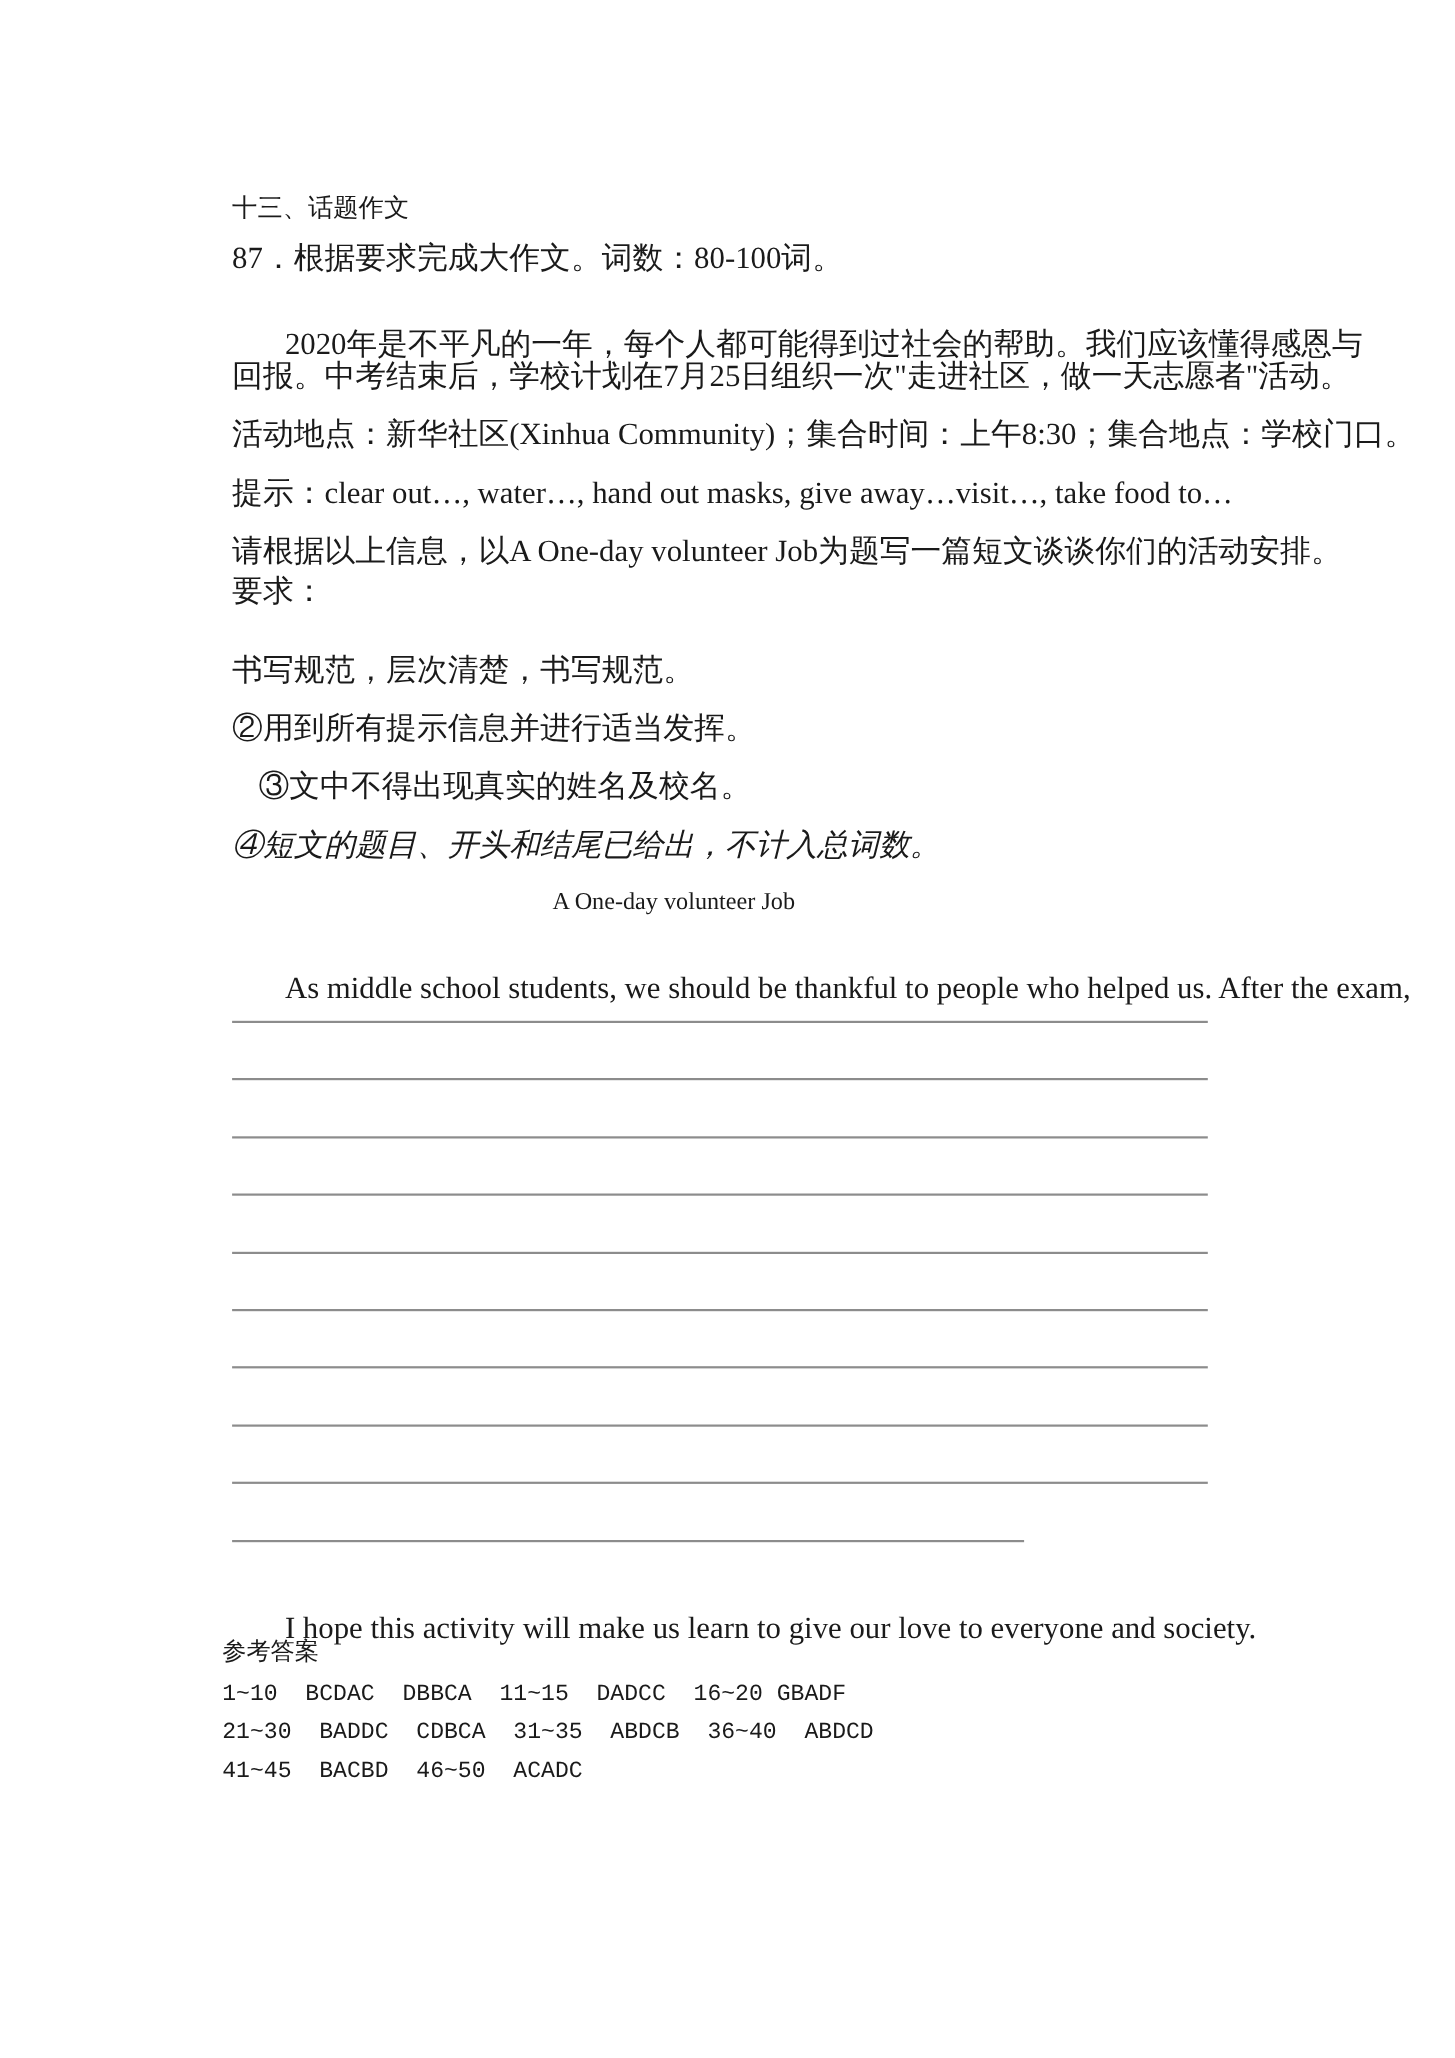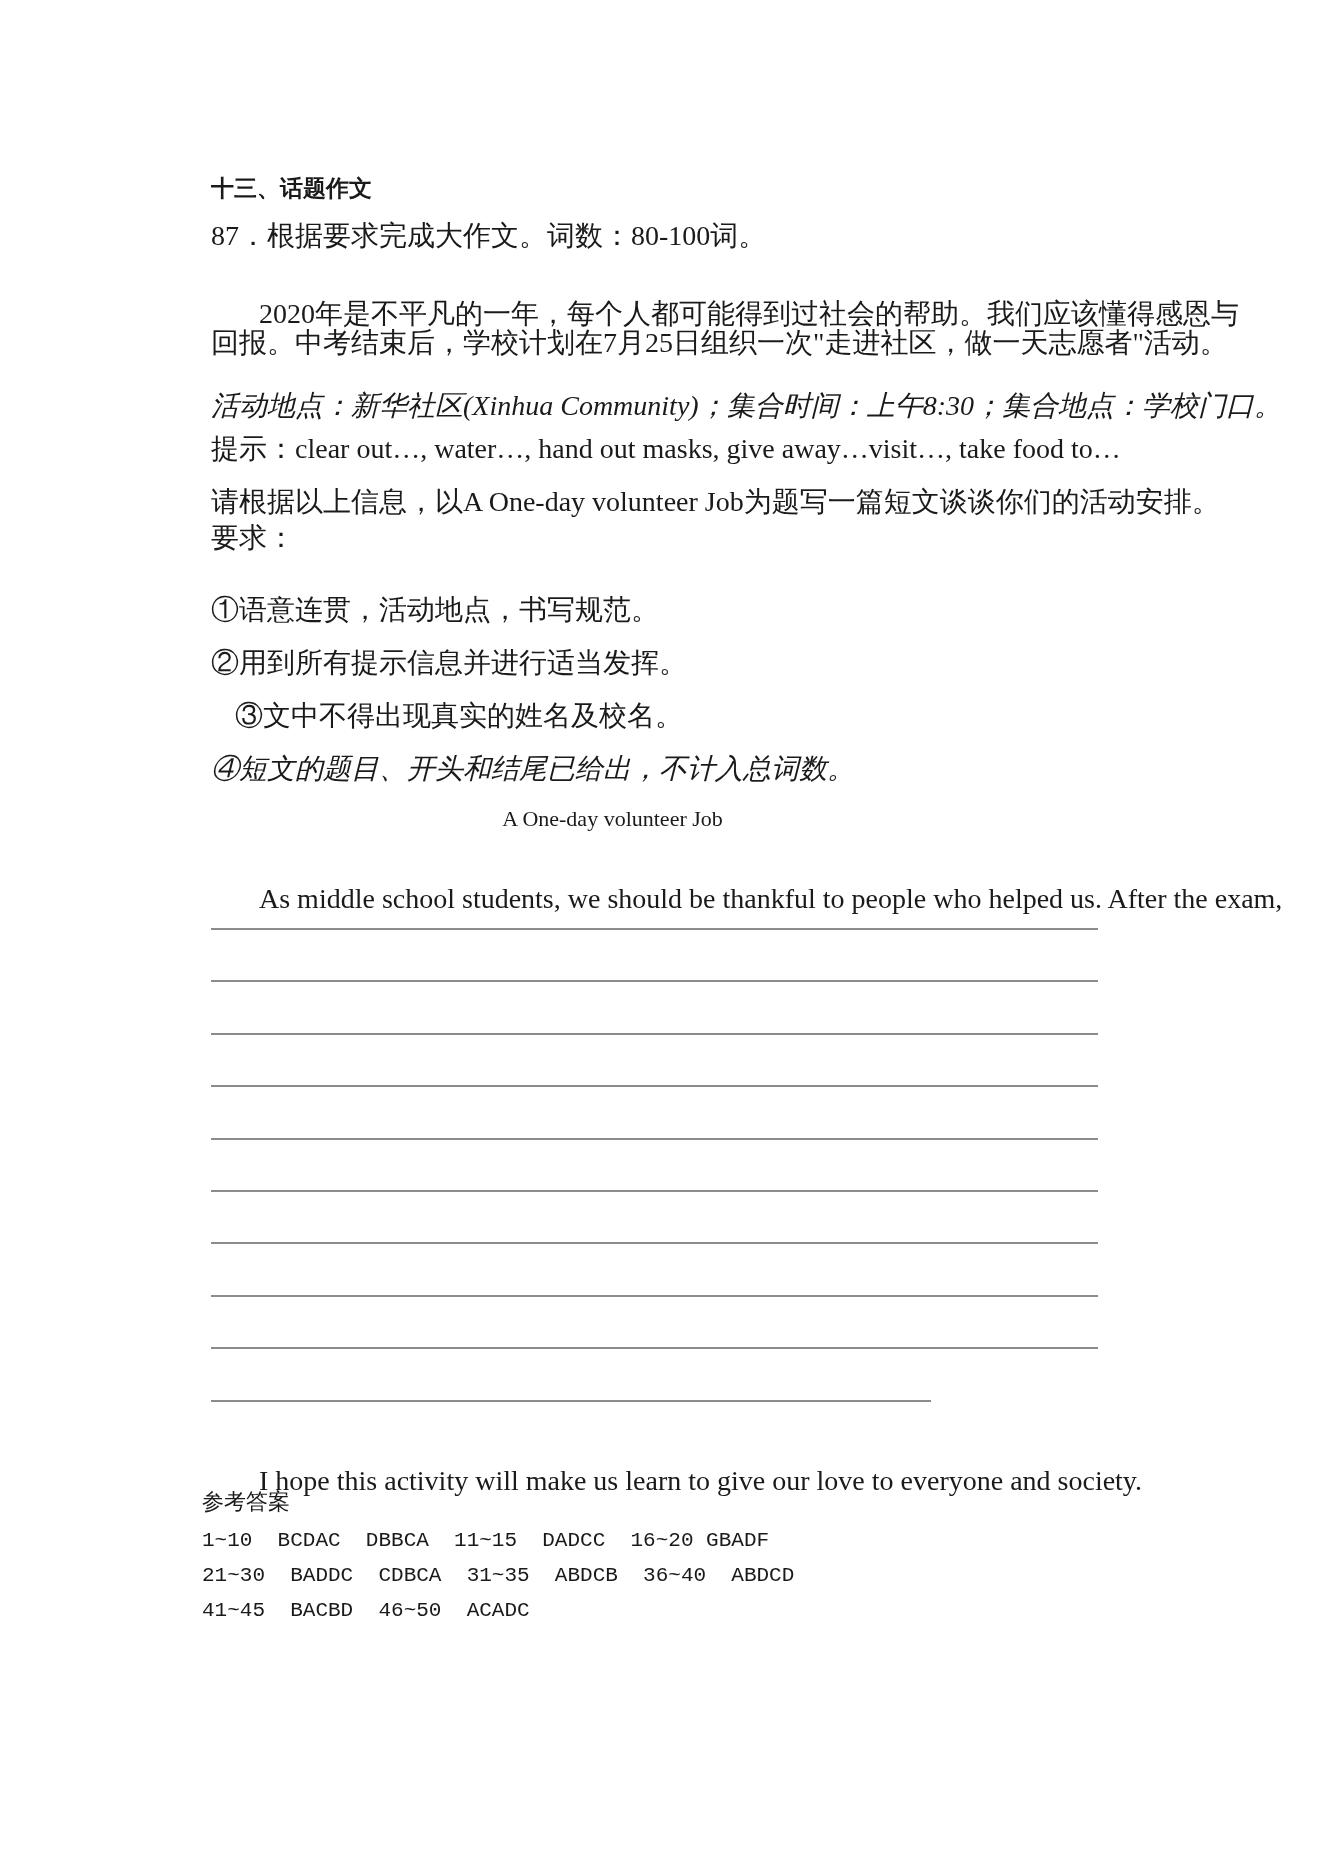--- a/index.html
+++ b/index.html
@@ -1,45 +1,45 @@
 <!DOCTYPE html>
 <html><head>
   <meta charset="utf-8">
   <style>
     html, body { margin: 0; padding: 0; background: #ffffff; }
     body { width: 1323px; height: 1871px; position: relative; overflow: hidden;
            font-family: "Liberation Serif", "DejaVu Serif", serif; color: #1a1a1a; }
     .abs { position: absolute; white-space: nowrap; line-height: 1; }
-    .heading { left: 211px; top: 177px; font-size: 23px; font-weight: bold; }
+    .heading { left: 211px; top: 177px; font-size: 23px; font-weight: normal; }
     .q { left: 211px; font-size: 28px; }
     .indent { left: 259px; margin-top: 24px; }
     .title { left: 0; width: 1225px; text-align: center; top: 808px; font-size: 22px; }
     .line { position: absolute; left: 211px; height: 2px; background: #8c8c8c; }
     .ans-title { left: 202px; top: 1491px; font-size: 22px; font-family: "DejaVu Sans", sans-serif; }
     .ans { left: 202px; font-size: 21px; font-family: "Liberation Mono", "DejaVu Sans Mono", monospace; white-space: pre; }
   </style>
 </head>
 <body>
 
 <div class="abs heading">十三、话题作文</div>
 
 <div class="abs q" style="top:222px;">87．根据要求完成大作文。词数：80-100词。</div>
 
 <div>
   <div class="abs q indent" style="top:276px;">2020年是不平凡的一年，每个人都可能得到过社会的帮助。我们应该懂得感恩与</div>
   <div class="abs q" style="top:329px;">回报。中考结束后，学校计划在7月25日组织一次"走进社区，做一天志愿者"活动。</div>
-  <div class="abs q" style="top:392px;font-style:italic;">活动地点：新华社区(Xinhua Community)；集合时间：上午8:30；集合地点：学校门口。</div>
+  <div class="abs q" style="top:382px;">活动地点：新华社区(Xinhua Community)；集合时间：上午8:30；集合地点：学校门口。</div>
   <div class="abs q" style="top:435px;">提示：clear out…, water…, hand out masks, give away…visit…, take food to…</div>
   <div class="abs q" style="top:488px;">请根据以上信息，以A One-day volunteer Job为题写一篇短文谈谈你们的活动安排。</div>
 </div>
 
 <div class="abs q" style="top:524px;">要求：</div>
 
 <div>
-  <div class="abs q" style="top:596px;">①语意连贯，活动地点，书写规范。</div>
+  <div class="abs q" style="top:596px;">书写规范，层次清楚，书写规范。</div>
   <div class="abs q" style="top:649px;">②用到所有提示信息并进行适当发挥。</div>
   <div class="abs q" style="top:702px;margin-left:24px;">③文中不得出现真实的姓名及校名。</div>
   <div class="abs q" style="top:755px;font-style:italic;">④短文的题目、开头和结尾已给出，不计入总词数。</div>
 </div>
 
 <div class="abs title">A One-day volunteer Job</div>
 
 <div class="abs q indent" style="top:861px;">As middle school students, we should be thankful to people who helped us. After the exam,</div>
 
 <div>

